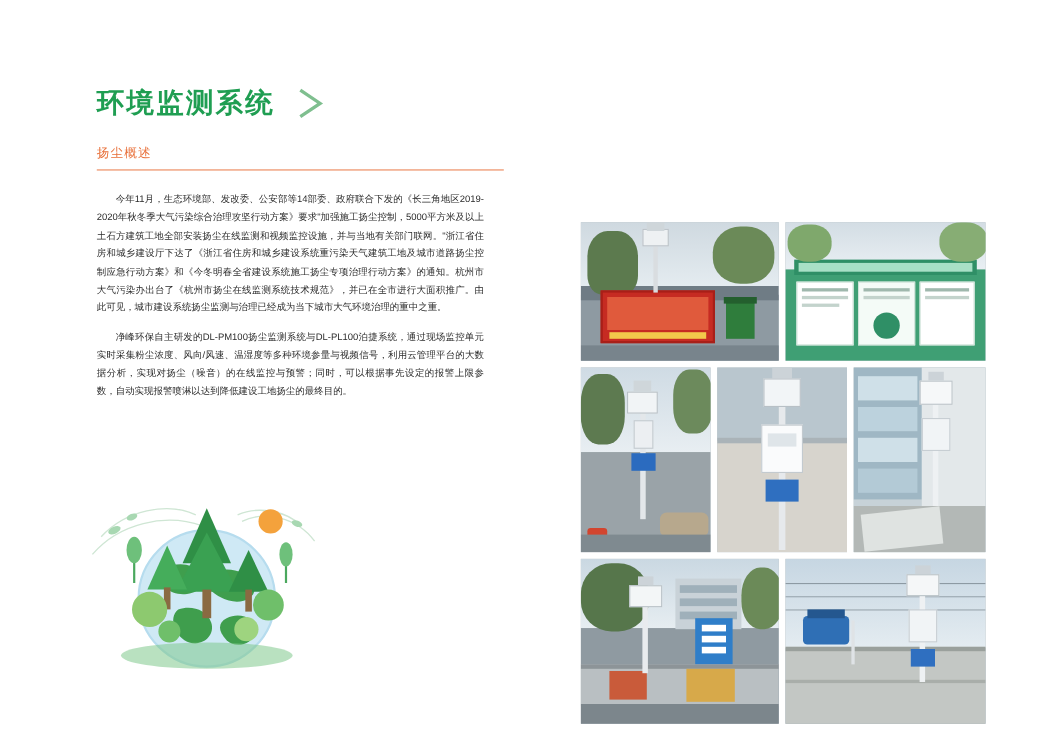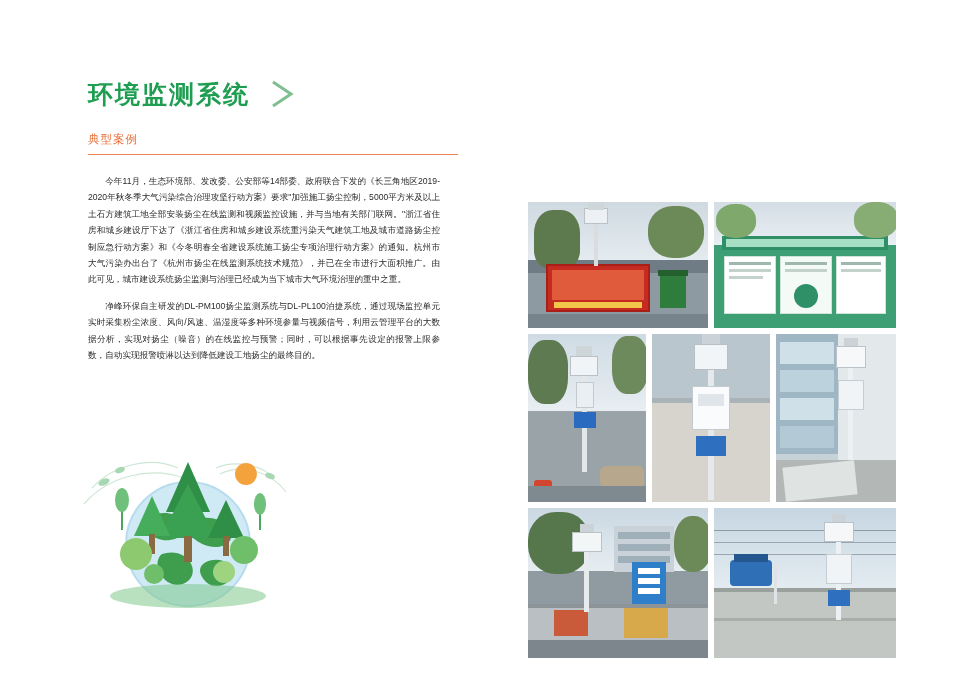--- a/index.html
+++ b/index.html
@@ -134,21 +134,21 @@
 
     <div class="title-row">
       <div class="main-title">环境监测系统</div>
       <span class="chevron">
         <svg width="26" height="30" viewBox="0 0 26 30">
           <polyline points="3,3 21,15 3,27" fill="none" stroke="#7fbf8f" stroke-width="3"></polyline>
         </svg>
       </span>
     </div>
 
-    <div class="sub-title">典型案例</div>
+    <div class="sub-title">扬尘概述</div>
     <div class="rule"></div>
 
     <div class="body-text">
       <p>今年11月，生态环境部、发改委、公安部等14部委、政府联合下发的《长三角地区2019-2020年秋冬季大气污染综合治理攻坚行动方案》要求"加强施工扬尘控制，5000平方米及以上土石方建筑工地全部安装扬尘在线监测和视频监控设施，并与当地有关部门联网。"浙江省住房和城乡建设厅下达了《浙江省住房和城乡建设系统重污染天气建筑工地及城市道路扬尘控制应急行动方案》和《今冬明春全省建设系统施工扬尘专项治理行动方案》的通知。杭州市大气污染办出台了《杭州市扬尘在线监测系统技术规范》，并已在全市进行大面积推广。由此可见，城市建设系统扬尘监测与治理已经成为当下城市大气环境治理的重中之重。</p>
       <p>净峰环保自主研发的DL-PM100扬尘监测系统与DL-PL100泊捷系统，通过现场监控单元实时采集粉尘浓度、风向/风速、温湿度等多种环境参量与视频信号，利用云管理平台的大数据分析，实现对扬尘（噪音）的在线监控与预警；同时，可以根据事先设定的报警上限参数，自动实现报警喷淋以达到降低建设工地扬尘的最终目的。</p>
     </div>
   </div>
 
   <div class="illus">
     <svg width="230" height="190" viewBox="0 0 230 190">

